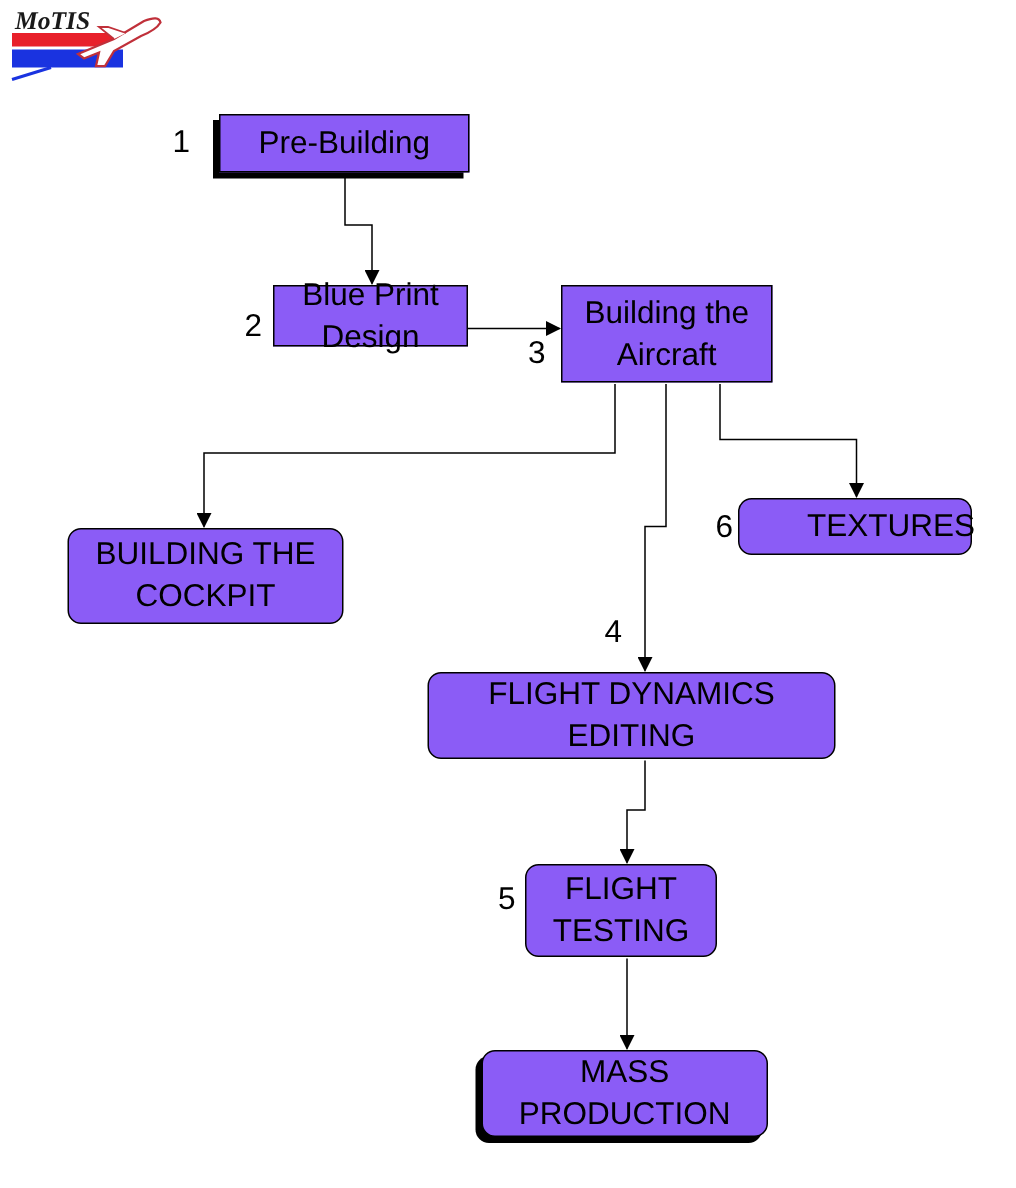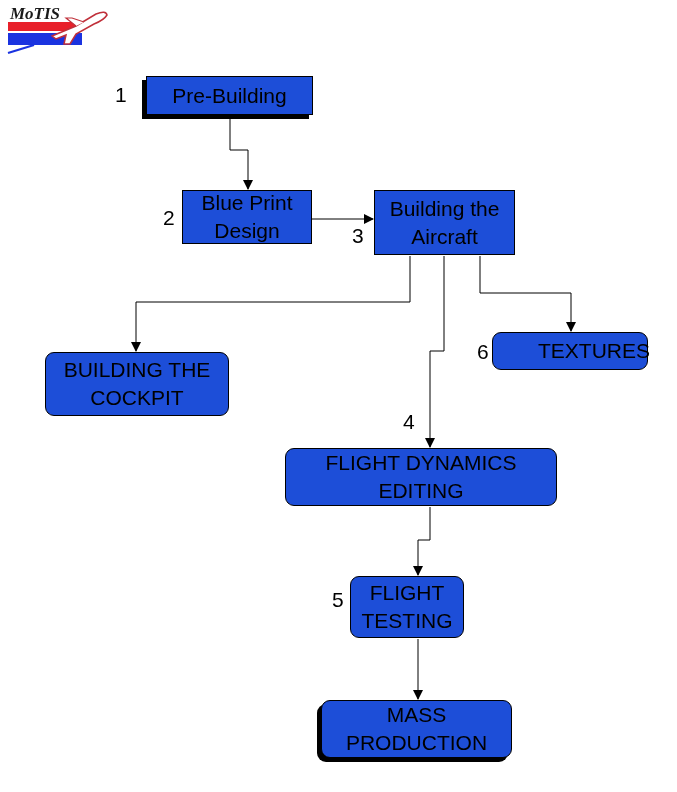--- a/index.html
+++ b/index.html
@@ -1,19 +1,19 @@
 <!DOCTYPE html>
 <html><head>
 <meta charset="utf-8">
 <style>
   html, body { margin: 0; padding: 0; background: #ffffff; }
   body { width: 677px; height: 792px; position: relative; overflow: hidden;
          font-family: "Liberation Sans", sans-serif; color: #000; }
   .logo { position: absolute; left: 6px; top: 2px; width: 104px; height: 52px; }
-  .node { position: absolute; box-sizing: border-box; border: 1px solid #000; background: #1d4ed8;
+  .node { position: absolute; box-sizing: border-box; border: 1px solid #000; background: #8b5cf6;
           display: flex; align-items: center; justify-content: center; text-align: center;
           font-size: 21px; line-height: 28px; white-space: pre-line; }
   .rounded { border-radius: 9px; }
   .num { position: absolute; font-size: 21px; line-height: 24px; }
   svg.links { position: absolute; left: 0; top: 0; }
 </style>
 </head>
 <body>
 
 <svg class="logo" viewBox="0 0 104 52">
@@ -45,25 +45,25 @@
 </svg>
 
 <div class="num" style="left:115px; top:83px;">1</div>
 <div class="num" style="left:163px; top:206px;">2</div>
 <div class="num" style="left:352px; top:224px;">3</div>
 <div class="num" style="left:477px; top:340px;">6</div>
 <div class="num" style="left:403px; top:410px;">4</div>
 <div class="num" style="left:332px; top:588px;">5</div>
 
 <div class="node" style="left:146px; top:76px; width:167px; height:39px; box-shadow:-4px 4px 0 #000;">Pre-Building</div>
-<div class="node" style="left:182px; top:190px; width:130px; height:54px;">Blue Print
+<div class="node" style="left:182px; top:190px; width:130px; height:41px;">Blue Print
 Design</div>
 <div class="node" style="left:374px; top:190px; width:141px; height:65px;">Building the
 Aircraft</div>
 <div class="node rounded" style="left:45px; top:352px; width:184px; height:64px;">BUILDING THE
 COCKPIT</div>
 <div class="node rounded" style="left:492px; top:332px; width:156px; height:38px;padding-left:48px;">TEXTURES</div>
 <div class="node rounded" style="left:285px; top:448px; width:272px; height:58px;">FLIGHT DYNAMICS
 EDITING</div>
-<div class="node rounded" style="left:350px; top:576px; width:114px; height:62px;">FLIGHT
+<div class="node rounded" style="left:350px; top:576px; width:128px; height:62px;">FLIGHT
 TESTING</div>
 <div class="node rounded" style="left:321px; top:700px; width:191px; height:58px; box-shadow:-4px 4px 0 #000;text-align:center;">MASS
 PRODUCTION</div>
 
 </body></html>

